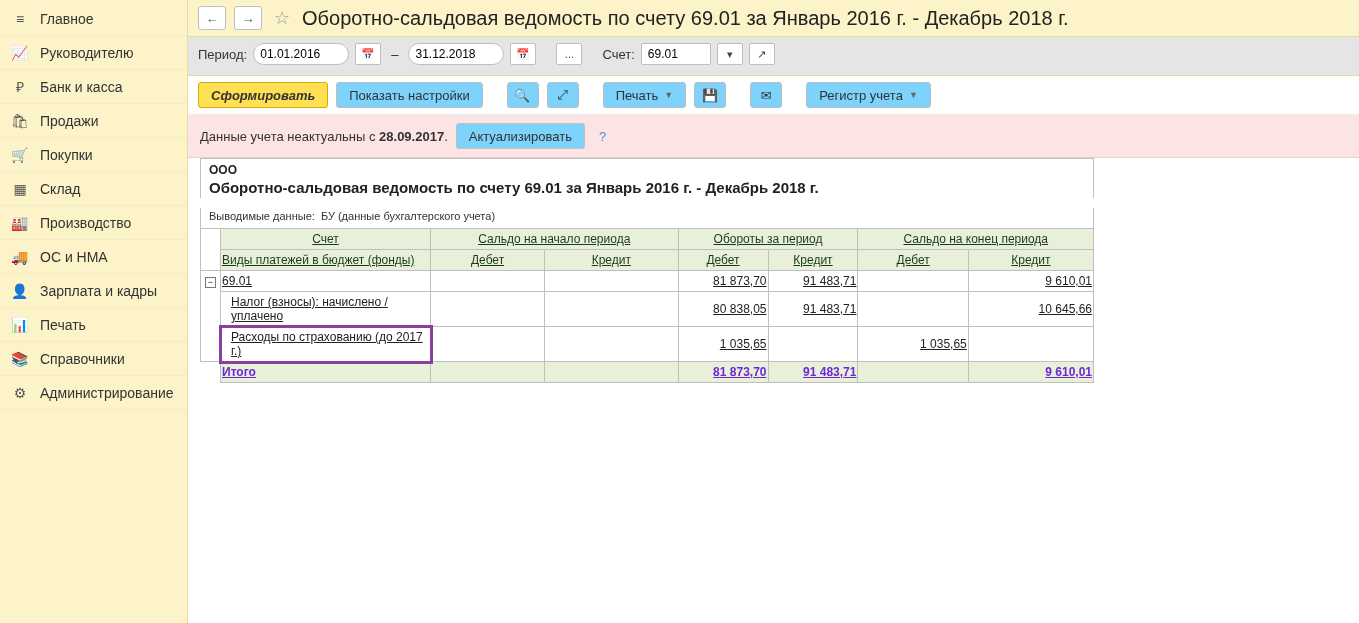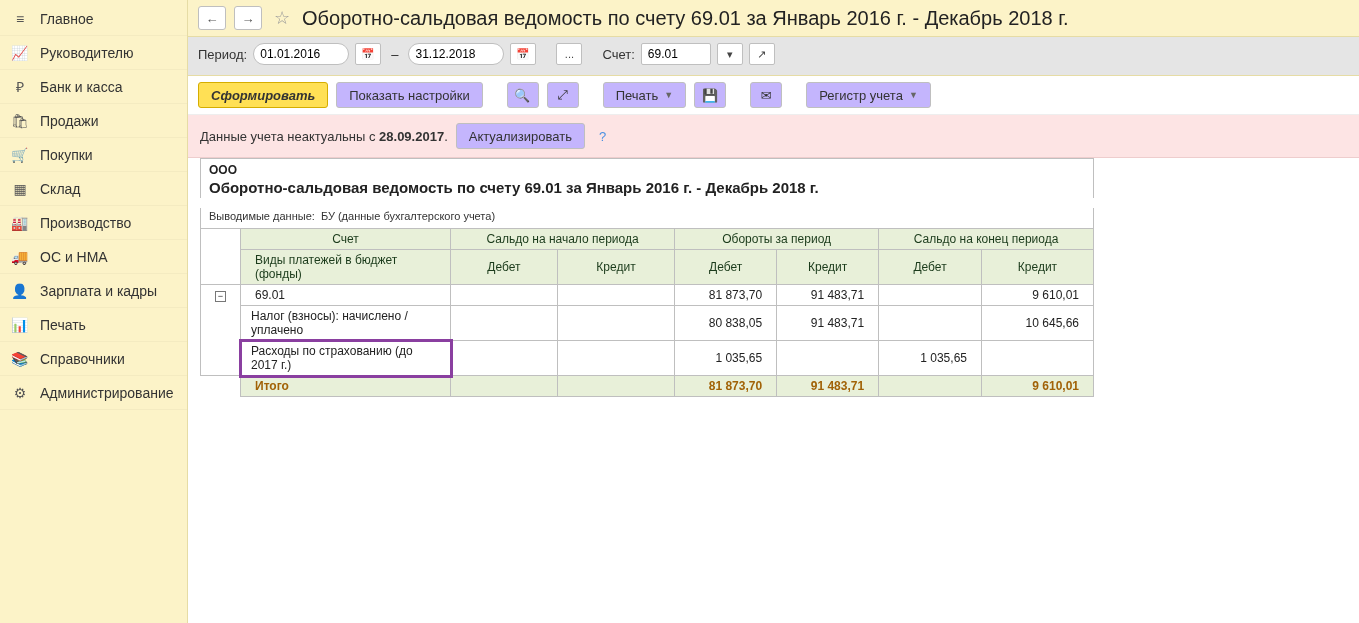--- a/index.html
+++ b/index.html
@@ -17,41 +17,41 @@
   .page-title { font-size: 20px; color: #222; }
   
   .params { background: #e5e5e5; padding: 6px 10px 10px 10px; display: flex; align-items: center; gap: 6px; border-bottom: 1px solid #e6dca5; }
   .lbl { color: #333; }
   .date-input { background: #fff; border: 1px solid #bfbfbf; border-radius: 11px; padding: 1px 6px; width: 96px; height: 22px; font-size: 12px; }
   .mini-btn { width: 26px; height: 22px; border: 1px solid #bfbfbf; background: #fff; border-radius: 2px; display: inline-flex; align-items: center; justify-content: center; font-size: 11px; color: #444; cursor: pointer; }
   .dash { padding: 0 4px; }
   .acct-input { background: #fff; border: 1px solid #bfbfbf; border-radius: 2px; padding: 3px 6px; width: 70px; height: 22px; font-size: 12px; }
   
   .toolbar { background: #fff; padding: 6px 10px; display: flex; align-items: center; gap: 8px; border-bottom: 1px solid #eee; }
-  .btn { border: 1px solid #bfbfbf; background: #c4b5fd; border-radius: 3px; padding: 4px 12px; height: 26px; font-size: 13px; cursor: pointer; display: inline-flex; align-items: center; gap: 6px; color: #333; }
+  .btn { border: 1px solid #bfbfbf; background: #7dd3fc; border-radius: 3px; padding: 4px 12px; height: 26px; font-size: 13px; cursor: pointer; display: inline-flex; align-items: center; gap: 6px; color: #333; }
   .btn.primary { background: #ffe055; border-color: #d5ad00; font-weight: bold; font-style: italic; }
   .btn.icon-only { padding: 4px 8px; width: 32px; justify-content: center; }
   .btn .caret { font-size: 9px; color: #666; }
   .spacer-sm { width: 8px; }
   
   .warn { background: #fde4e4; border-bottom: 1px solid #eecdcd; padding: 8px 12px; display: flex; align-items: center; gap: 8px; font-size: 13px; color: #333; }
   .warn b { font-weight: bold; }
   .help-q { color: #4a90e2; cursor: pointer; padding: 0 6px; }
   
   .report-wrap { flex: 1; overflow: auto; background: #fff; padding: 0 0 0 0; }
   .report-inner { margin: 0 0 0 12px; }
   .company { padding: 4px 8px 0 8px; font-weight: bold; font-size: 12px; border: 1px solid #bfbfbf; border-bottom: none; margin-right: 265px; }
   .report-title { padding: 2px 8px; font-weight: bold; font-size: 15px; border-left: 1px solid #bfbfbf; border-right: 1px solid #bfbfbf; margin-right: 265px; }
   .report-sub { padding: 2px 8px 6px 8px; font-size: 11px; color: #333; border-left: 1px solid #bfbfbf; border-right: 1px solid #bfbfbf; margin-right: 265px; margin-top: 10px; }
   table.rep { border-collapse: collapse; width: calc(100% - 265px); font-size: 12px; }
-  table.rep th, table.rep td { border: 1px solid #bfbfbf; padding: 3px 14px; }
+  table.rep th, table.rep td { border: 1px solid #bfbfbf; padding: 3px 1px; text-decoration: underline; }
   table.rep th { background: #e8f0d9; font-weight: normal; text-align: center; color: #1b3b1b; }
   .col-acct { width: 210px; text-align: left; }
   .num { text-align: right; font-family: Arial; }
-  tr.totals td { font-weight: bold; background: #e8f0d9; color: #a16207; }
+  tr.totals td { font-weight: bold; background: #e8f0d9; color: #6d28d9; }
   tr.section td.first { font-weight: normal; }
   .highlight { outline: 3px solid #8a3fa0; outline-offset: -1px; }
   .tree-gutter { width: 20px; vertical-align: top; text-align: center; }
   .tree-box { width: 11px; height: 11px; border: 1px solid #777; display: inline-flex; align-items: center; justify-content: center; font-size: 9px; line-height: 9px; background: #fff; cursor: pointer; }
 </style>
 </head>
 <body>
 
 <div class="app">
   <div class="sidebar">

